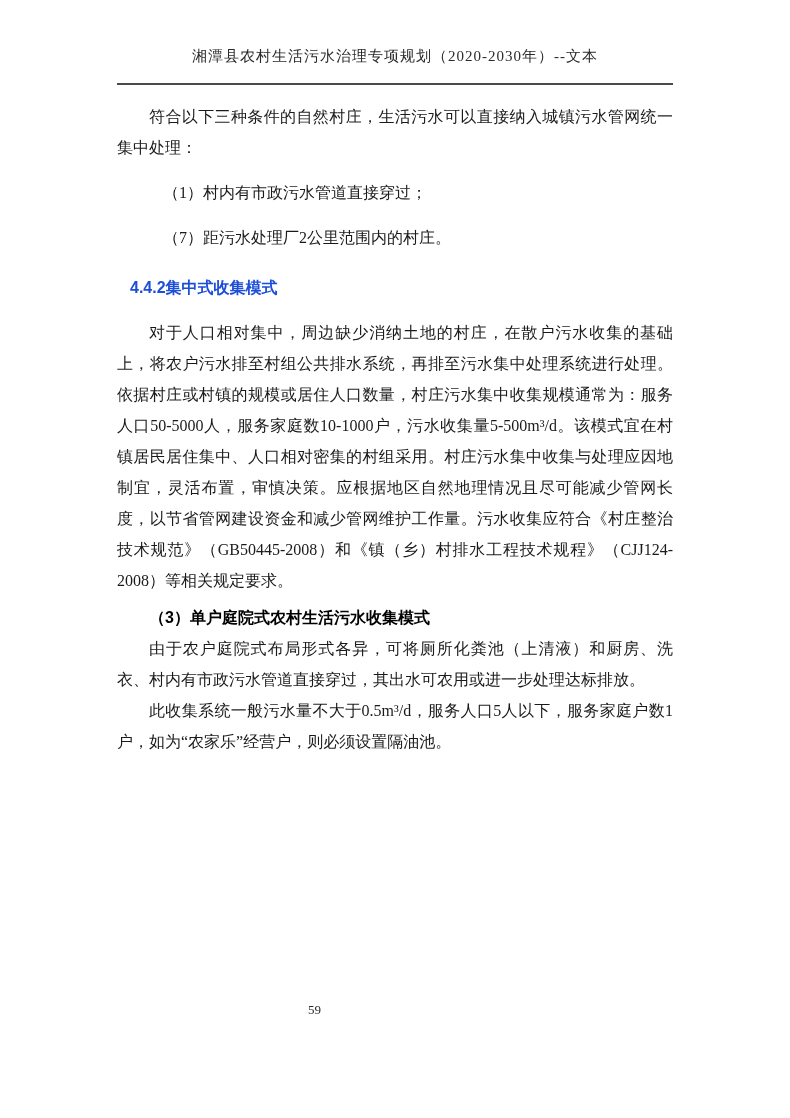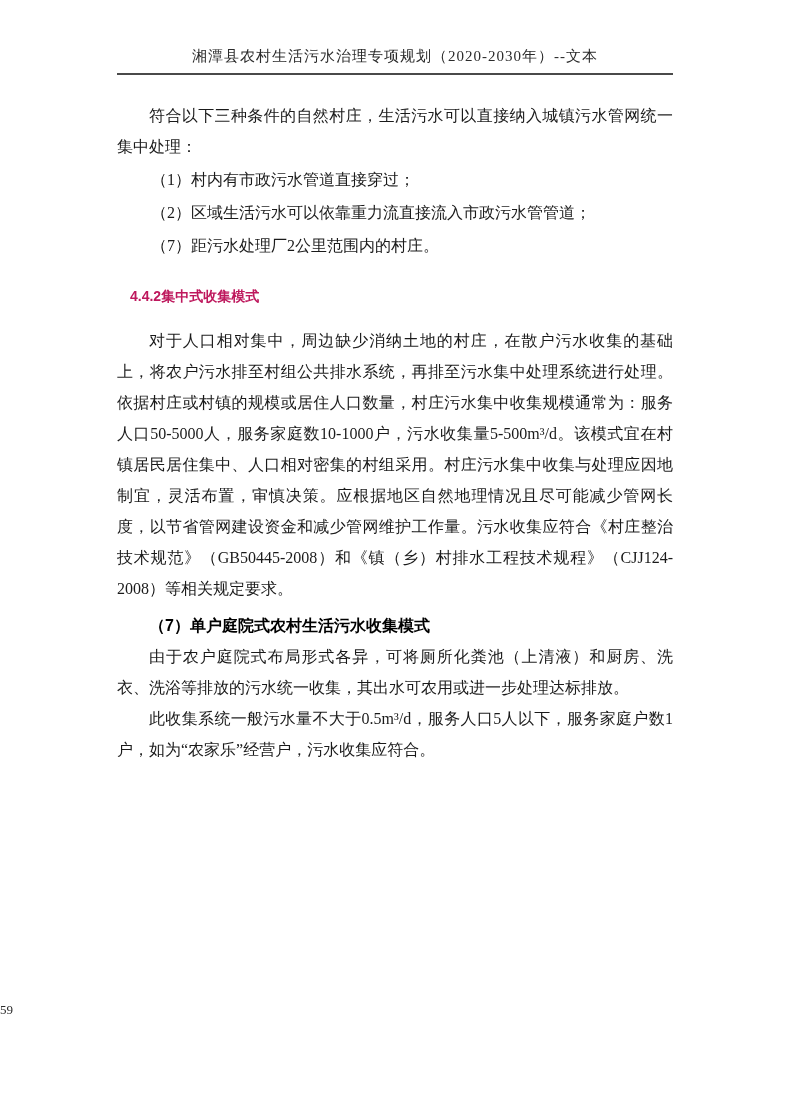--- a/index.html
+++ b/index.html
@@ -16,97 +16,96 @@
     padding: 0 117px;
     box-sizing: border-box;
   }
   .doc-header { padding-top: 46px; }
   .doc-header-title {
     text-align: center;
     font-size: 15px;
     line-height: 20px;
     color: #2b2b2b;
     letter-spacing: 1px;
-    padding-bottom: 7px;
+    padding-bottom: 17px;
   }
   .header-rule {
     height: 0;
     border-bottom: 2px solid #4a4a4a;
   }
   .para {
     margin: 0;
     font-size: 16px;
     line-height: 31px;
     text-align: justify;
     text-indent: 2em;
   }
-  .intro { margin-top: 25px; }
+  .intro { margin-top: 16px; }
   .list-item {
-    margin: 2px;
+    margin: 14px;
     font-size: 16px;
     line-height: 31px;
     text-indent: 2em;
   }
   .section-heading {
     margin: 20px 0 14px 0;
     padding-left: 13px;
     font-family: "Liberation Sans", "DejaVu Sans", sans-serif;
     font-weight: bold;
-    font-size: 14px;
+    font-size: 16px;
     line-height: 30px;
-    color: #be185d;
+    color: #1d4ed8;
   }
   .section-heading.second { margin-top: 12px; }
   .sub-heading {
     margin: 6px 0 0 0;
     font-family: "Liberation Sans", "DejaVu Sans", sans-serif;
     font-weight: bold;
     font-size: 16px;
     line-height: 31px;
     text-indent: 2em;
     color: #000000;
   }
   .doc-footer {
     position: absolute;
     top: 1002px; left: 0;
     width: 629px;
-    text-align: left;
+    text-align: center;
     font-size: 13px;
     color: #2b2b2b;
   }
 </style>
 </head>
 <body>
 
 <div class="page">
 
   <header class="doc-header">
     <div class="doc-header-title">湘潭县农村生活污水治理专项规划（2020-2030年）--文本</div>
     <div class="header-rule"></div>
   </header>
 
   <main>
 
     <p class="para intro">符合以下三种条件的自然村庄，生活污水可以直接纳入城镇污水管网统一集中处理：</p>
 
     <p class="list-item">（1）村内有市政污水管道直接穿过；</p>
-    <p class="list-item">（2）区域生活污水可以依靠重力流直接流入市政污水管管道；</p>
     <p class="list-item">（7）距污水处理厂2公里范围内的村庄。</p>
 
     <h2 class="section-heading">4.4.2集中式收集模式</h2>
 
     <p class="para">对于人口相对集中，周边缺少消纳土地的村庄，在散户污水收集的基础上，将农户污水排至村组公共排水系统，再排至污水集中处理系统进行处理。依据村庄或村镇的规模或居住人口数量，村庄污水集中收集规模通常为：服务人口50-5000人，服务家庭数10-1000户，污水收集量5-500m³/d。该模式宜在村镇居民居住集中、人口相对密集的村组采用。村庄污水集中收集与处理应因地制宜，灵活布置，审慎决策。应根据地区自然地理情况且尽可能减少管网长度，以节省管网建设资金和减少管网维护工作量。污水收集应符合《村庄整治技术规范》（GB50445-2008）和《镇（乡）村排水工程技术规程》（CJJ124-2008）等相关规定要求。</p>
 
 
 
-    <p class="sub-heading">（7）单户庭院式农村生活污水收集模式</p>
+    <p class="sub-heading">（3）单户庭院式农村生活污水收集模式</p>
 
-    <p class="para">由于农户庭院式布局形式各异，可将厕所化粪池（上清液）和厨房、洗衣、洗浴等排放的污水统一收集，其出水可农用或进一步处理达标排放。</p>
+    <p class="para">由于农户庭院式布局形式各异，可将厕所化粪池（上清液）和厨房、洗衣、村内有市政污水管道直接穿过，其出水可农用或进一步处理达标排放。</p>
 
-    <p class="para">此收集系统一般污水量不大于0.5m³/d，服务人口5人以下，服务家庭户数1户，如为“农家乐”经营户，污水收集应符合。</p>
+    <p class="para">此收集系统一般污水量不大于0.5m³/d，服务人口5人以下，服务家庭户数1户，如为“农家乐”经营户，则必须设置隔油池。</p>
 
   </main>
 
   <footer class="doc-footer">
     <span>59</span>
   </footer>
 
 </div>
 
 </body></html>

